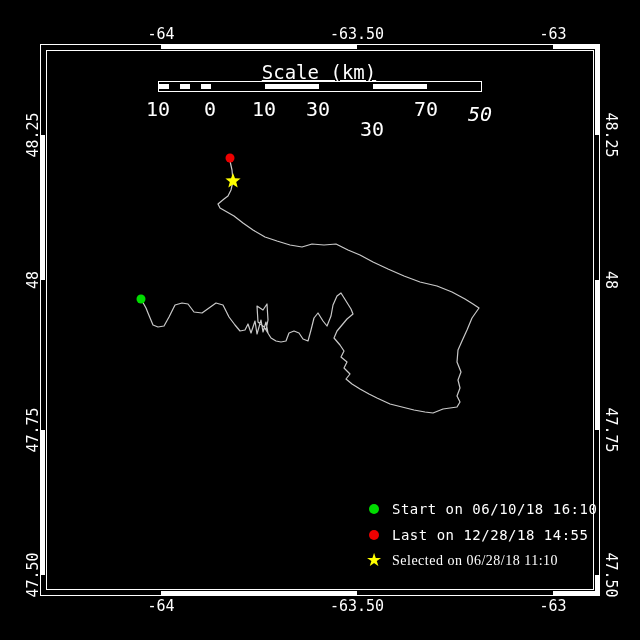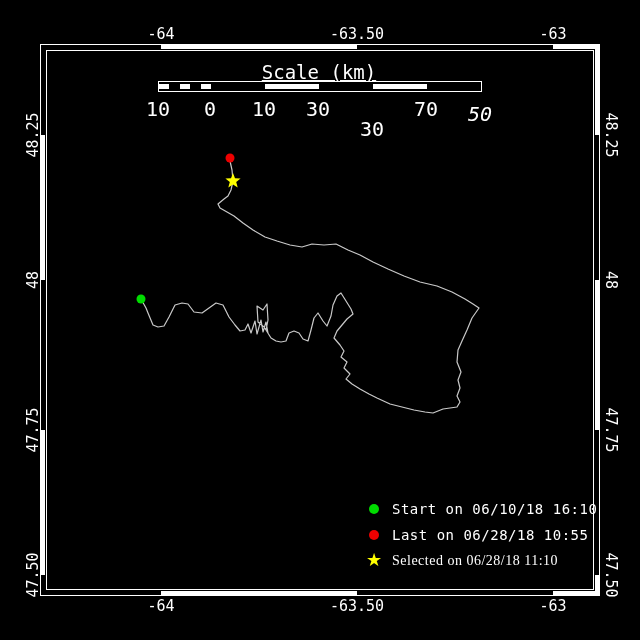--- a/index.html
+++ b/index.html
@@ -90,20 +90,20 @@
       <polygon points="233.0,173.0 235.0,178.3 240.6,178.5 236.2,182.0 237.7,187.5 233.0,184.4 228.3,187.5 229.8,182.0 225.4,178.5 231.0,178.3" fill="#ffff00"></polygon>
     </svg>
 
   <div id="legend">
     <div class="legend-row">
       <span class="legend-dot" id="lg-m0" style="left: 374px; top: 509px; background: rgb(0, 220, 0);"></span>
       <span class="legend-text" id="lg-t0" style="left: 392px; top: 509px;">Start on 06/10/18 16:10</span>
     </div>
     <div class="legend-row">
       <span class="legend-dot" id="lg-m1" style="left: 374px; top: 535px; background: rgb(238, 0, 0);"></span>
-      <span class="legend-text" id="lg-t1" style="left: 392px; top: 535px;">Last on 06/28/18 10:55</span>
+      <span class="legend-text" id="lg-t1" style="left: 392px; top: 535px;">Last on 12/28/18 14:55</span>
     </div>
     <div class="legend-row">
       <span class="legend-star" id="lg-m2" style="left: 374px; top: 561px; color: rgb(255, 255, 0);">★</span>
       <span class="legend-text" id="lg-t2" style="left: 392px; top: 561px; font-family: Liberation Serif, serif;">Selected on 06/28/18 11:10</span>
     </div>
   </div>
 </div>
 
 </body></html>

